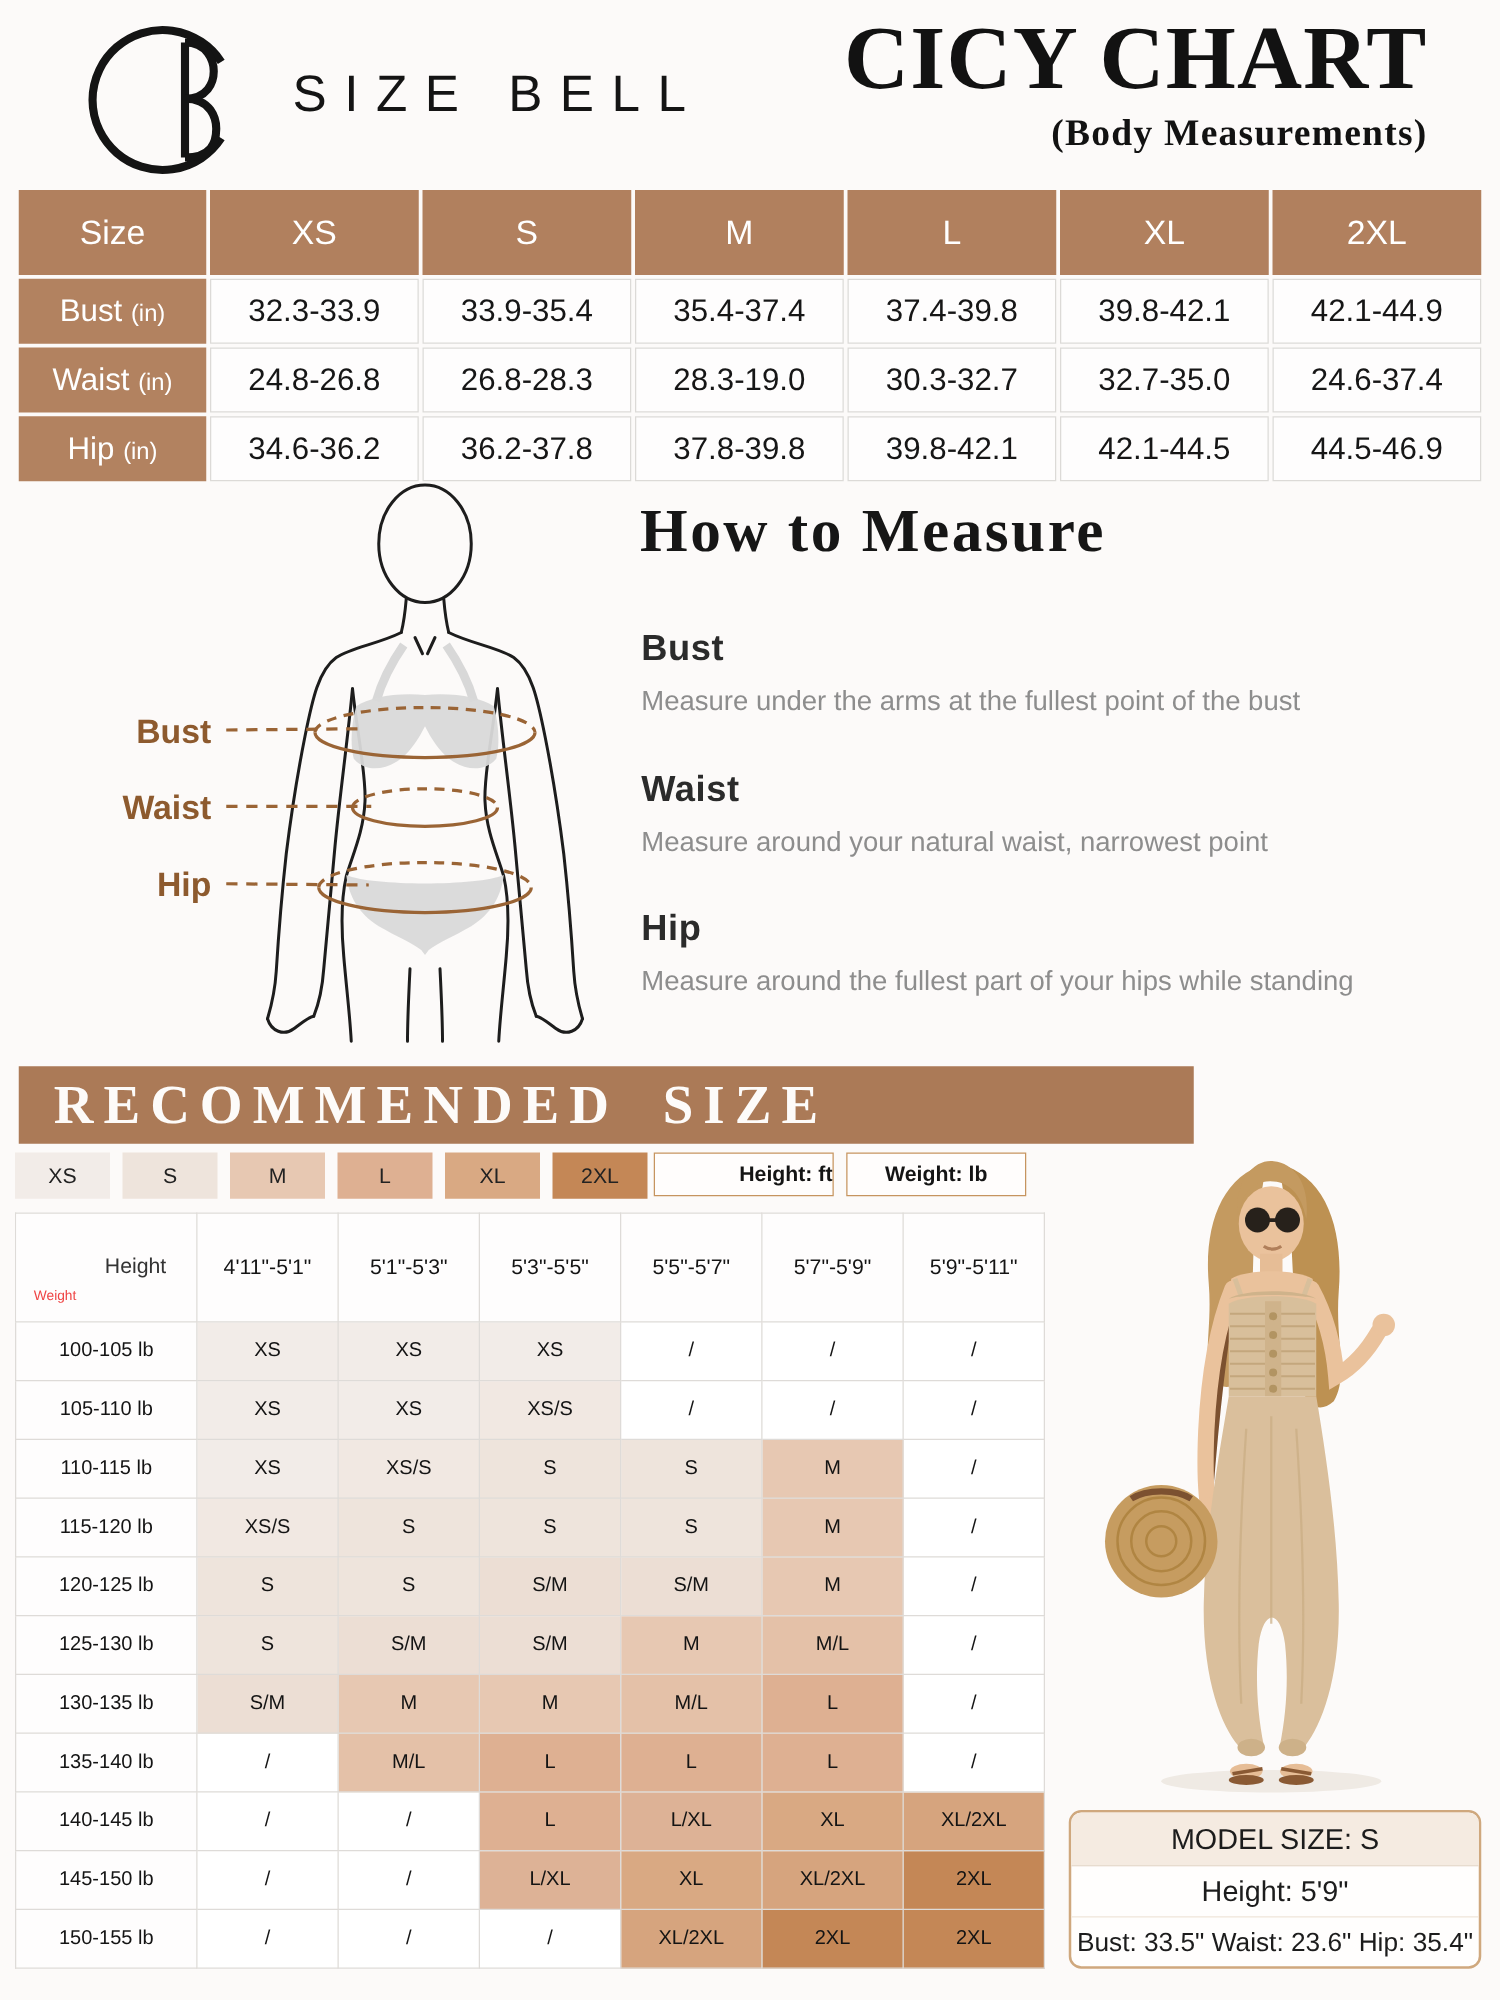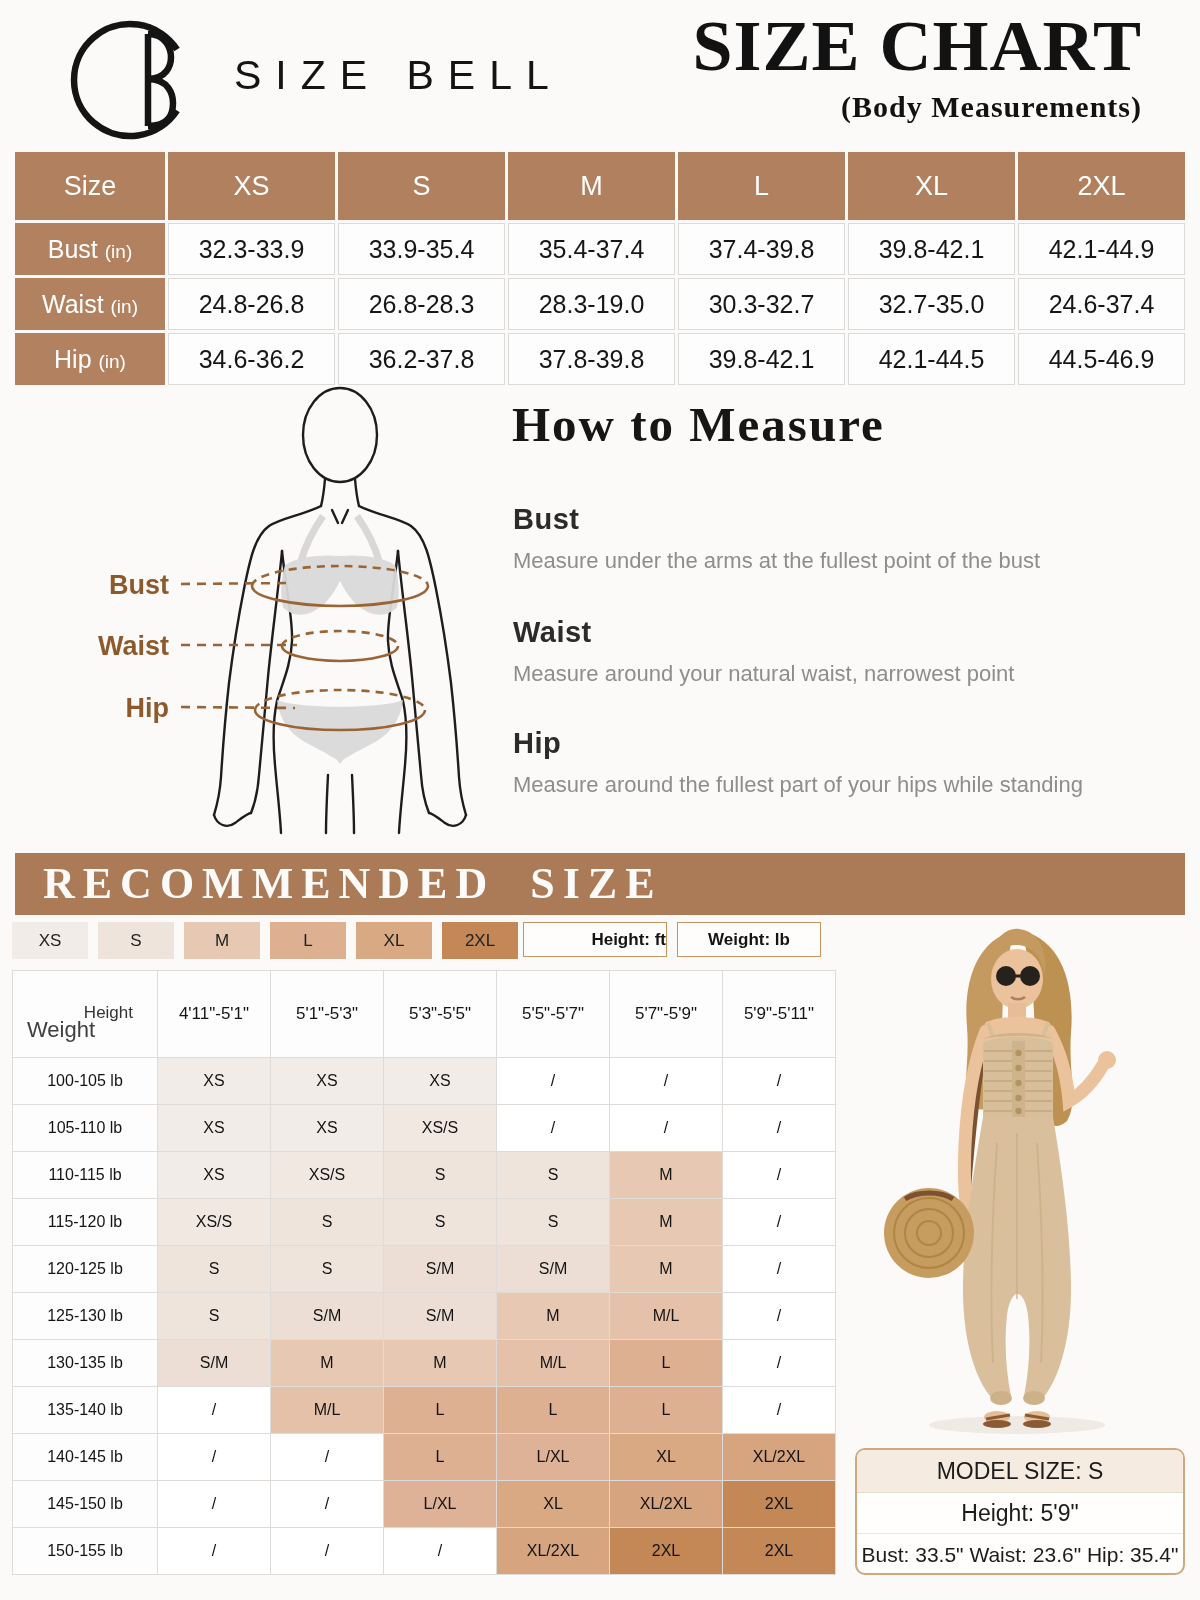--- a/index.html
+++ b/index.html
@@ -23,41 +23,41 @@
 
   
   .htm-heading{position:absolute;left:512px;top:396px;font-family:"Liberation Serif",serif;font-weight:700;font-size:49px;letter-spacing:2px;color:#161616;margin:0;}
   .htm-item{position:absolute;left:513px;width:600px;}
   .htm-item h3{margin:0 0 12px 0;font-size:29px;font-weight:600;color:#2b2b2b;letter-spacing:0.5px;}
   .htm-item p{margin:0;font-size:22px;color:#8d8d8d;}
   #htm-item-0{top:503px;} #htm-item-1{top:616px;} #htm-item-2{top:727px;}
   .figure-svg{position:absolute;left:85px;top:383px;width:400px;height:452px;}
 
   
-  .rec-banner{position:absolute;left:15px;top:853px;width:1170px;height:62px;background:#ab7a57;color:#fdfbf9;
+  .rec-banner{position:absolute;left:15px;top:853px;width:940px;height:62px;background:#ab7a57;color:#fdfbf9;
     font-family:"Liberation Serif",serif;font-weight:700;font-size:44px;letter-spacing:8px;word-spacing:16px;
     line-height:62px;padding-left:28px;box-sizing:border-box;}
 
   
   .chips{position:absolute;left:12px;top:922px;height:37px;display:flex;gap:10px;}
   .chip{width:76px;height:37px;line-height:37px;text-align:center;font-size:17px;color:#222222;}
   .unit-box{position:absolute;top:922px;width:142px;height:33px;line-height:33px;text-align:center;
     border:1px solid #c6945f;background:#fffdfc;font-size:17px;font-weight:700;color:#141414;}
   #unit-height{left:523px;text-align:right;} #unit-weight{left:677px;}
 
   
   .rec-table{position:absolute;left:12px;top:970px;border-collapse:collapse;table-layout:fixed;background:#ffffff;}
   .rec-table th,.rec-table td{border:1px solid #dedbd8;text-align:center;vertical-align:middle;padding:0;}
   .rec-table thead th{height:86px;background:#fefdfd;font-size:17px;font-weight:400;color:#141414;}
   .rec-table td{height:46px;font-size:16px;color:#141414;}
   .rec-weight{background:#fefdfd;font-size:17px;}
   .corner-cell{position:relative;background:#fefdfd;
     background-image:linear-gradient(to bottom right,transparent calc(50% - 0.7px),#ccc9c6 calc(50% - 0.7px),#ccc9c6 calc(50% + 0.7px),transparent calc(50% + 0.7px));}
   .corner-top{position:absolute;top:16px;right:24px;font-size:17px;color:#333;margin-top:16px;}
-  .corner-bottom{position:absolute;bottom:14px;left:14px;font-size:22px;color:#404040;}
+  .corner-bottom{position:absolute;bottom:14px;left:14px;font-size:11px;color:#ef4444;}
 
   
   .model-photo{position:absolute;left:845px;top:903px;width:345px;height:540px;}
   .model-box{position:absolute;left:855px;top:1448px;width:330px;height:127px;border:2px solid #cfa87e;border-radius:10px;
     background:#fffefd;box-sizing:border-box;overflow:hidden;}
   .model-box .row1{height:42px;line-height:42px;background:#f5ebe1;text-align:center;font-size:23px;color:#1c1c1c;border-bottom:1px solid #e7dccf;}
   .model-box .row2{height:40px;line-height:40px;text-align:center;font-size:23px;color:#1c1c1c;border-bottom:1px solid #efe5d9;}
   .model-box .row3{height:41px;line-height:41px;text-align:center;font-size:21px;color:#1c1c1c;}
 </style>
 </head>
@@ -66,21 +66,21 @@
 <div class="page">
 
   <svg class="logo" viewBox="0 0 160 150" aria-hidden="true">
     <path d="M 125 45.5 A 56 56 0 1 0 125 106.5" fill="none" stroke="#141414" stroke-width="6.5"></path>
     <path d="M 96 30 L 96 122" fill="none" stroke="#141414" stroke-width="6.5"></path>
     <path d="M 96 30 C 114 30, 119 45, 119 53 C 119 62, 114 75, 96 75" fill="none" stroke="#141414" stroke-width="6.5"></path>
     <path d="M 96 75 C 117 75, 121 91, 121 99 C 121 110, 117 122, 96 122" fill="none" stroke="#141414" stroke-width="6.5"></path>
   </svg>
   <div class="brand">SIZE BELL</div>
   <div class="title-block">
-    <div class="title-main">SIZE CHART</div>
+    <div class="title-main">CICY CHART</div>
     <div class="title-sub">(Body Measurements)</div>
   </div>
 
   <table class="size-table">
     <colgroup>
         <col style="width:150px">
         <col style="width:167px">
         <col style="width:167px">
         <col style="width:167px">
         <col style="width:167px">

